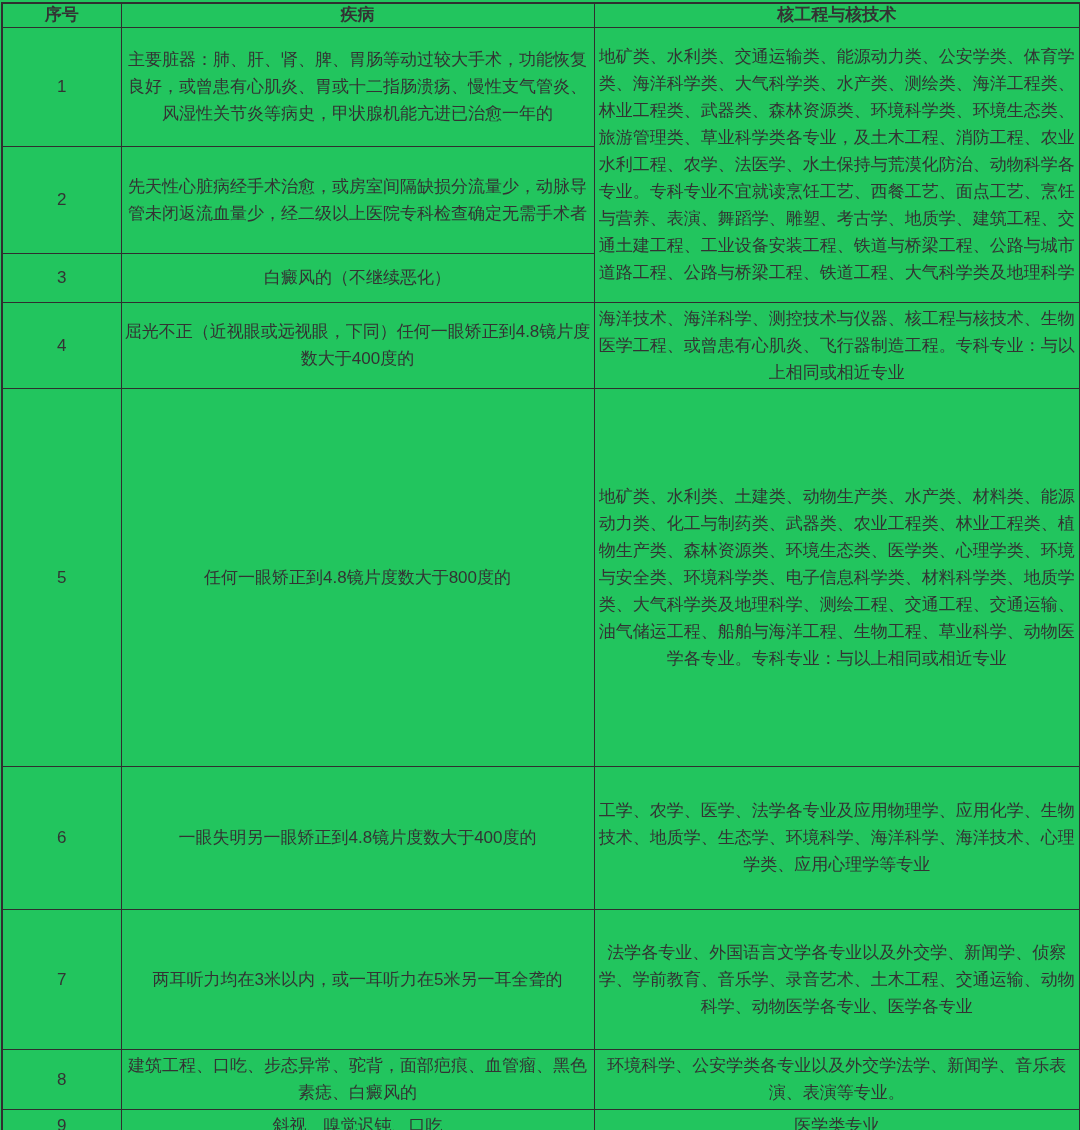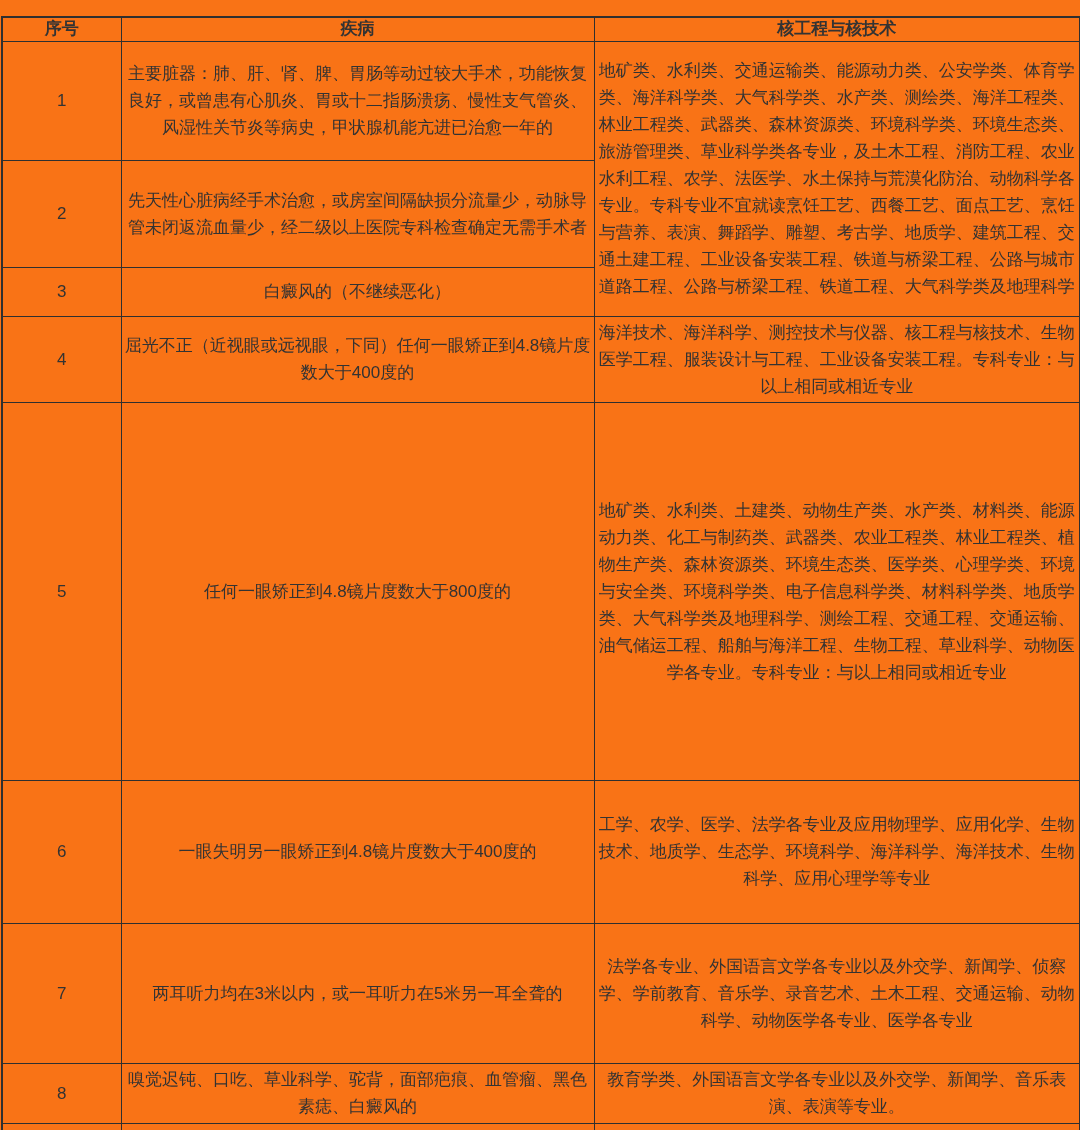--- a/index.html
+++ b/index.html
@@ -4,23 +4,23 @@
 <style>
   html, body {
     margin: 0;
     padding: 0;
     background: #ffffff;
     font-family: "Liberation Sans", sans-serif;
   }
   .page {
     width: 1080px;
     height: 1130px;
-    background: #f97316;
+    background: #22c55e;
     box-sizing: border-box;
-    padding: 16px 1px 0 1px;
+    padding: 2px 1px 0 1px;
   }
   table.grid {
     width: 1078px;
     border-collapse: collapse;
     table-layout: fixed;
     color: #333333;
   }
   table.grid col.c-no  { width: 119px; }
   table.grid col.c-dis { width: 473px; }
   table.grid col.c-maj { width: 486px; }
@@ -79,41 +79,41 @@
         <td class="num">2</td>
         <td>先天性心脏病经手术治愈，或房室间隔缺损分流量少，动脉导管未闭返流血量少，经二级以上医院专科检查确定无需手术者</td>
       </tr>
       <tr class="r3">
         <td class="num">3</td>
         <td>白癜风的（不继续恶化）</td>
       </tr>
       <tr class="r4">
         <td class="num">4</td>
         <td>屈光不正（近视眼或远视眼，下同）任何一眼矫正到4.8镜片度数大于400度的</td>
-        <td>海洋技术、海洋科学、测控技术与仪器、核工程与核技术、生物医学工程、服装设计与工程、工业设备安装工程。专科专业：与以上相同或相近专业</td>
+        <td>海洋技术、海洋科学、测控技术与仪器、核工程与核技术、生物医学工程、或曾患有心肌炎、飞行器制造工程。专科专业：与以上相同或相近专业</td>
       </tr>
       <tr class="r5">
         <td class="num">5</td>
         <td>任何一眼矫正到4.8镜片度数大于800度的</td>
         <td>地矿类、水利类、土建类、动物生产类、水产类、材料类、能源动力类、化工与制药类、武器类、农业工程类、林业工程类、植物生产类、森林资源类、环境生态类、医学类、心理学类、环境与安全类、环境科学类、电子信息科学类、材料科学类、地质学类、大气科学类及地理科学、测绘工程、交通工程、交通运输、油气储运工程、船舶与海洋工程、生物工程、草业科学、动物医学各专业。专科专业：与以上相同或相近专业</td>
       </tr>
       <tr class="r6">
         <td class="num">6</td>
         <td>一眼失明另一眼矫正到4.8镜片度数大于400度的</td>
-        <td>工学、农学、医学、法学各专业及应用物理学、应用化学、生物技术、地质学、生态学、环境科学、海洋科学、海洋技术、生物科学、应用心理学等专业</td>
+        <td>工学、农学、医学、法学各专业及应用物理学、应用化学、生物技术、地质学、生态学、环境科学、海洋科学、海洋技术、心理学类、应用心理学等专业</td>
       </tr>
       <tr class="r7">
         <td class="num">7</td>
         <td>两耳听力均在3米以内，或一耳听力在5米另一耳全聋的</td>
         <td>法学各专业、外国语言文学各专业以及外交学、新闻学、侦察学、学前教育、音乐学、录音艺术、土木工程、交通运输、动物科学、动物医学各专业、医学各专业</td>
       </tr>
       <tr class="r8">
         <td class="num">8</td>
-        <td>嗅觉迟钝、口吃、草业科学、驼背，面部疤痕、血管瘤、黑色素痣、白癜风的</td>
-        <td>教育学类、外国语言文学各专业以及外交学、新闻学、音乐表演、表演等专业。</td>
+        <td>建筑工程、口吃、步态异常、驼背，面部疤痕、血管瘤、黑色素痣、白癜风的</td>
+        <td>环境科学、公安学类各专业以及外交学法学、新闻学、音乐表演、表演等专业。</td>
       </tr>
       <tr class="r9">
         <td class="num">9</td>
         <td>斜视、嗅觉迟钝、口吃</td>
         <td>医学类专业</td>
       </tr>
     </tbody>
   </table>
 </div>
 

